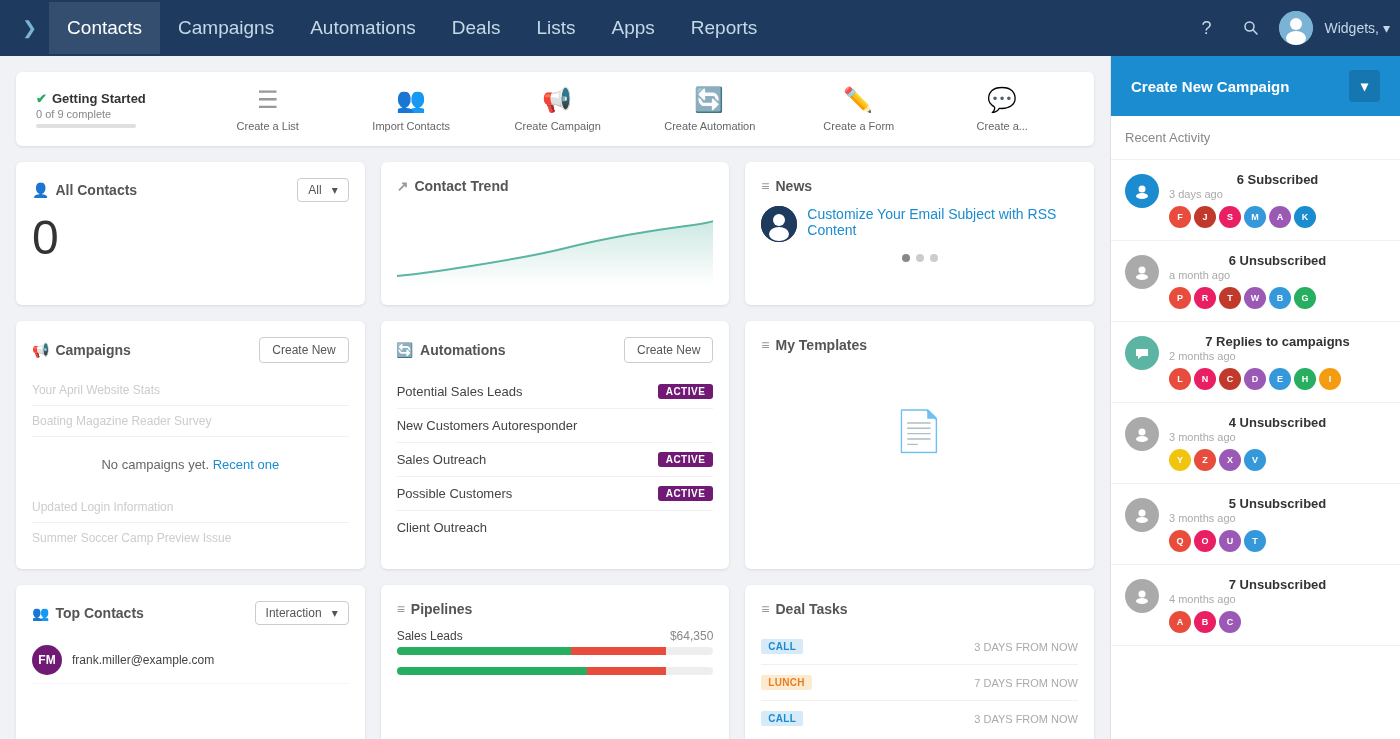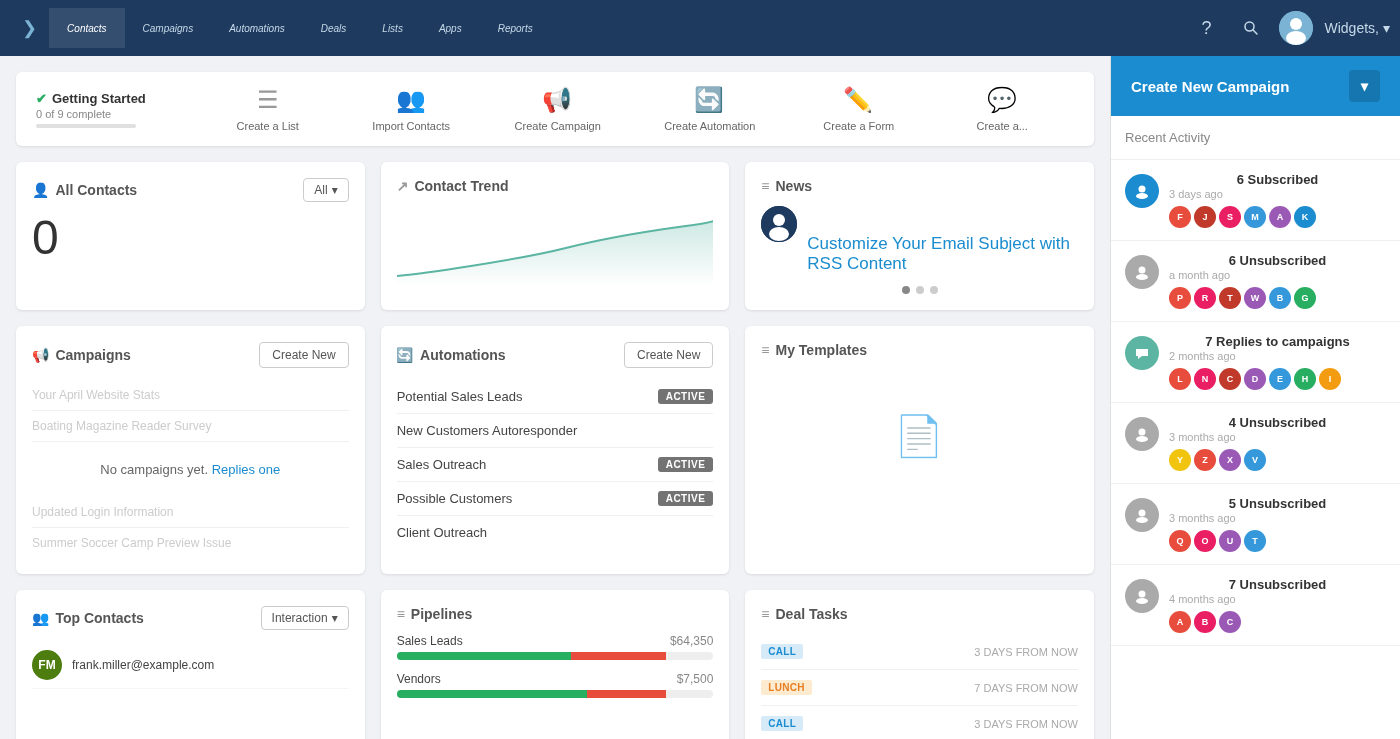--- a/index.html
+++ b/index.html
@@ -22,29 +22,28 @@
       cursor: pointer;
     }
     .nav-links {
       display: flex;
       flex: 1;
       gap: 0;
     }
     .nav-link {
       color: #c5d8e8;
       padding: 0 18px;
-      height: 40px;
-      display: flex;
-      align-items: center;
-      cursor: pointer;
-      font-size: 10px;
+      height: 52px;
+      display: flex;
+      align-items: center;
+      cursor: pointer;
+      font-size: 19px;
       font-weight: 500;
       text-decoration: none;
       transition: background 0.2s;
-      font-style: italic;
     }
     .nav-link:hover, .nav-link.active {
       background: rgba(255,255,255,0.1);
       color: #fff;
     }
     .nav-right {
       display: flex;
       align-items: center;
       gap: 12px;
     }
@@ -203,21 +202,21 @@
     
     .filter-dropdown {
       border: 1px solid #ccc;
       border-radius: 4px;
       padding: 4px 10px;
       font-size: 12px;
       color: #555;
       cursor: pointer;
       display: flex;
       align-items: center;
-      gap: 4px;
+      gap: 10px;
       background: #fff;
     }
 
     
     .trend-chart {
       width: 100%;
       height: 80px;
     }
 
     
@@ -233,24 +232,23 @@
       font-size: 14px;
       flex-shrink: 0;
     }
     .news-content {
       display: flex;
       gap: 10px;
       align-items: flex-start;
     }
     .news-link {
       color: #1a8ccf;
-      font-size: 17px;
+      font-size: 14px;
       cursor: pointer;
       text-decoration: none;
-      margin-top: 28px;
     }
     .news-dots {
       display: flex;
       gap: 6px;
       justify-content: center;
       margin-top: 12px;
     }
     .news-dot {
       width: 8px;
       height: 8px;
@@ -286,21 +284,21 @@
     .no-campaigns {
       text-align: center;
       padding: 20px 0;
       color: #666;
       font-size: 13px;
     }
     .no-campaigns a { color: #1a8ccf; cursor: pointer; text-decoration: none; }
 
     
     .badge-active {
-      background: #737373;
+      background: #701a75;
       color: #fff;
       font-size: 10px;
       font-weight: 600;
       padding: 2px 8px;
       border-radius: 3px;
       letter-spacing: 0.5px;
     }
 
     
     .automation-item {
@@ -633,21 +631,21 @@
         </div>
         <div>
           <div class="campaign-item">
             <span style="color:#ccc">Your April Website Stats</span>
           </div>
           <div class="campaign-item">
             <span style="color:#ccc">Boating Magazine Reader Survey</span>
           </div>
           <div class="no-campaigns">
             <span>No campaigns yet.</span>
-            <a>Replies one</a>
+            <a>Recent one</a>
           </div>
           <div class="campaign-item">
             <span style="color:#ccc">Updated Login Information</span>
           </div>
           <div class="campaign-item">
             <span style="color:#ccc">Summer Soccer Camp Preview Issue</span>
           </div>
         </div>
       </div>
 
@@ -702,21 +700,21 @@
             <span class="card-title-icon">👥</span>
             <span>Top Contacts</span>
           </div>
           <div class="filter-dropdown">
             <span>Interaction</span>
             <span>▾</span>
           </div>
         </div>
         <div>
           <div class="contact-item">
-            <div class="contact-avatar" style="background:#4d7c0f">FM</div>
+            <div class="contact-avatar" style="background:#701a75">FM</div>
             <span class="contact-email">frank.miller@example.com</span>
           </div>
           <div class="contact-item">
             
             
           </div>
         </div>
       </div>
 
       <div class="card">
@@ -731,24 +729,20 @@
             <div class="pipeline-header">
               <span class="pipeline-name">Sales Leads</span>
               <span class="pipeline-value">$64,350</span>
             </div>
             <div class="pipeline-bar">
               <div class="pipeline-bar-fill" style="width:55%;background:#27ae60"></div>
               <div class="pipeline-bar-fill" style="width:30%;background:#e74c3c"></div>
             </div>
           </div>
           <div class="pipeline-item">
-            <div class="pipeline-header">
-              <span class="pipeline-name">Vendors</span>
-              <span class="pipeline-value">$7,500</span>
-            </div>
             <div class="pipeline-bar">
               <div class="pipeline-bar-fill" style="width:60%;background:#27ae60"></div>
               <div class="pipeline-bar-fill" style="width:25%;background:#e74c3c"></div>
             </div>
           </div>
         </div>
       </div>
 
       <div class="card">
         <div class="card-header">

